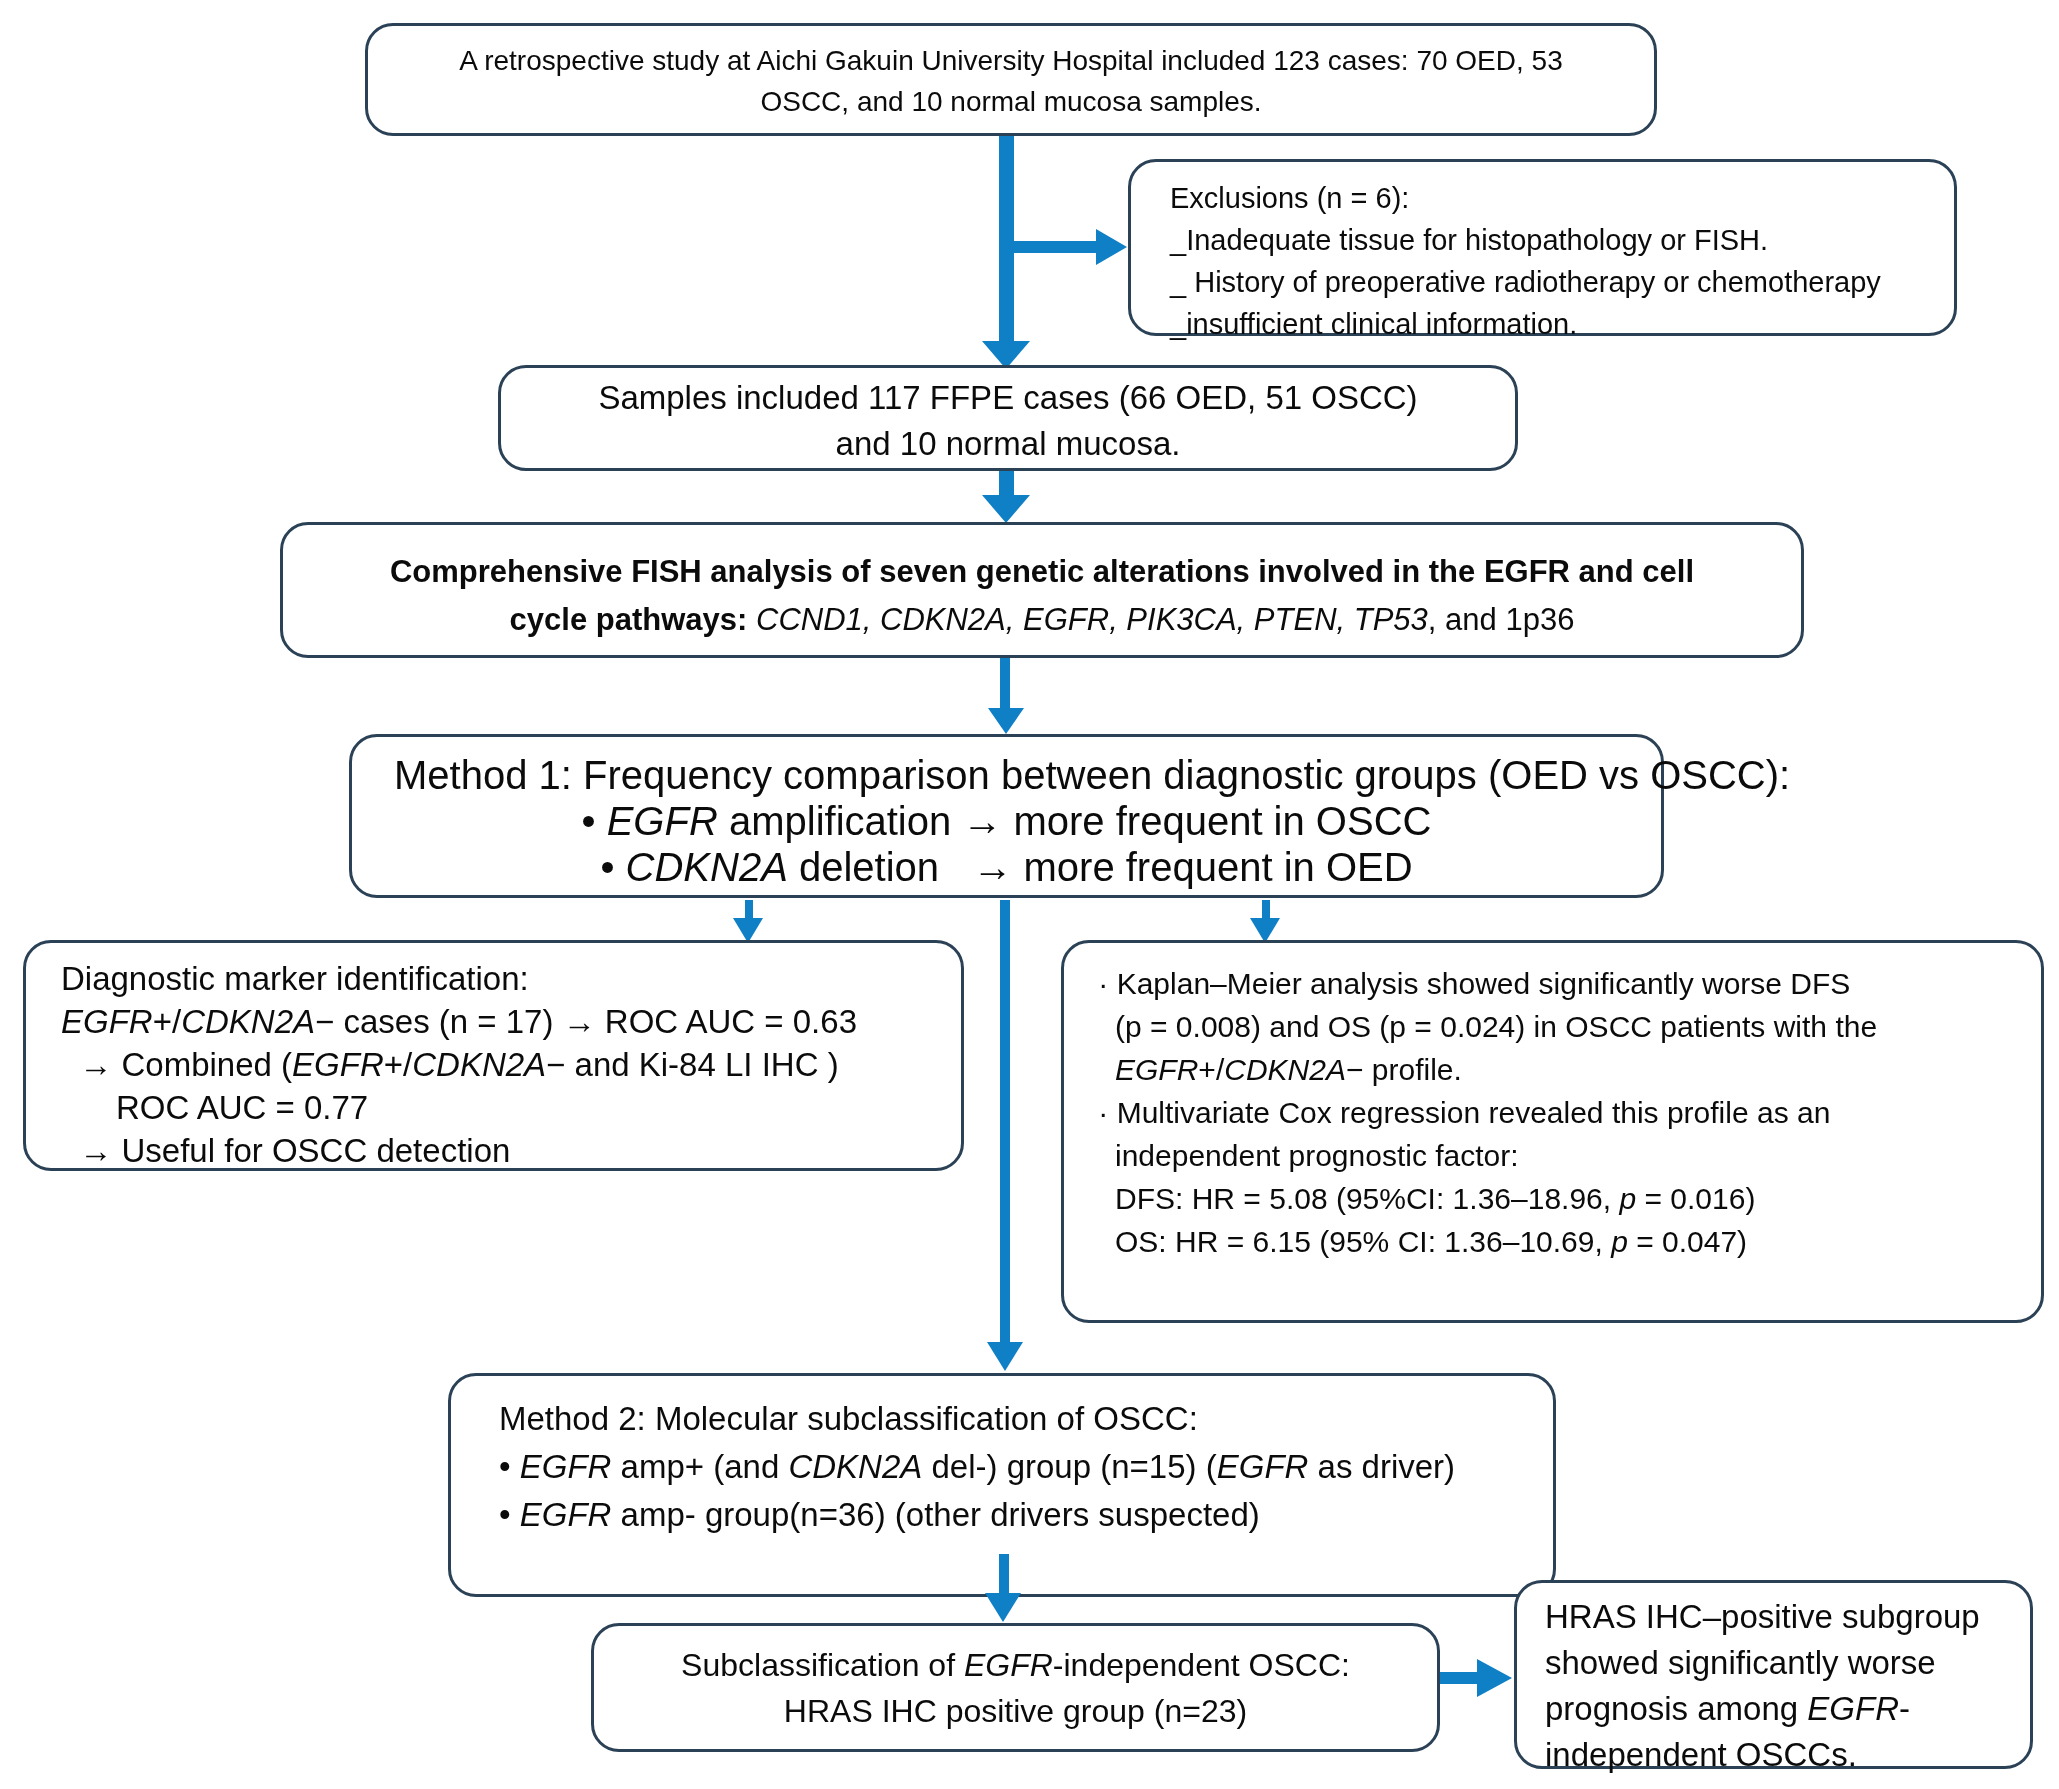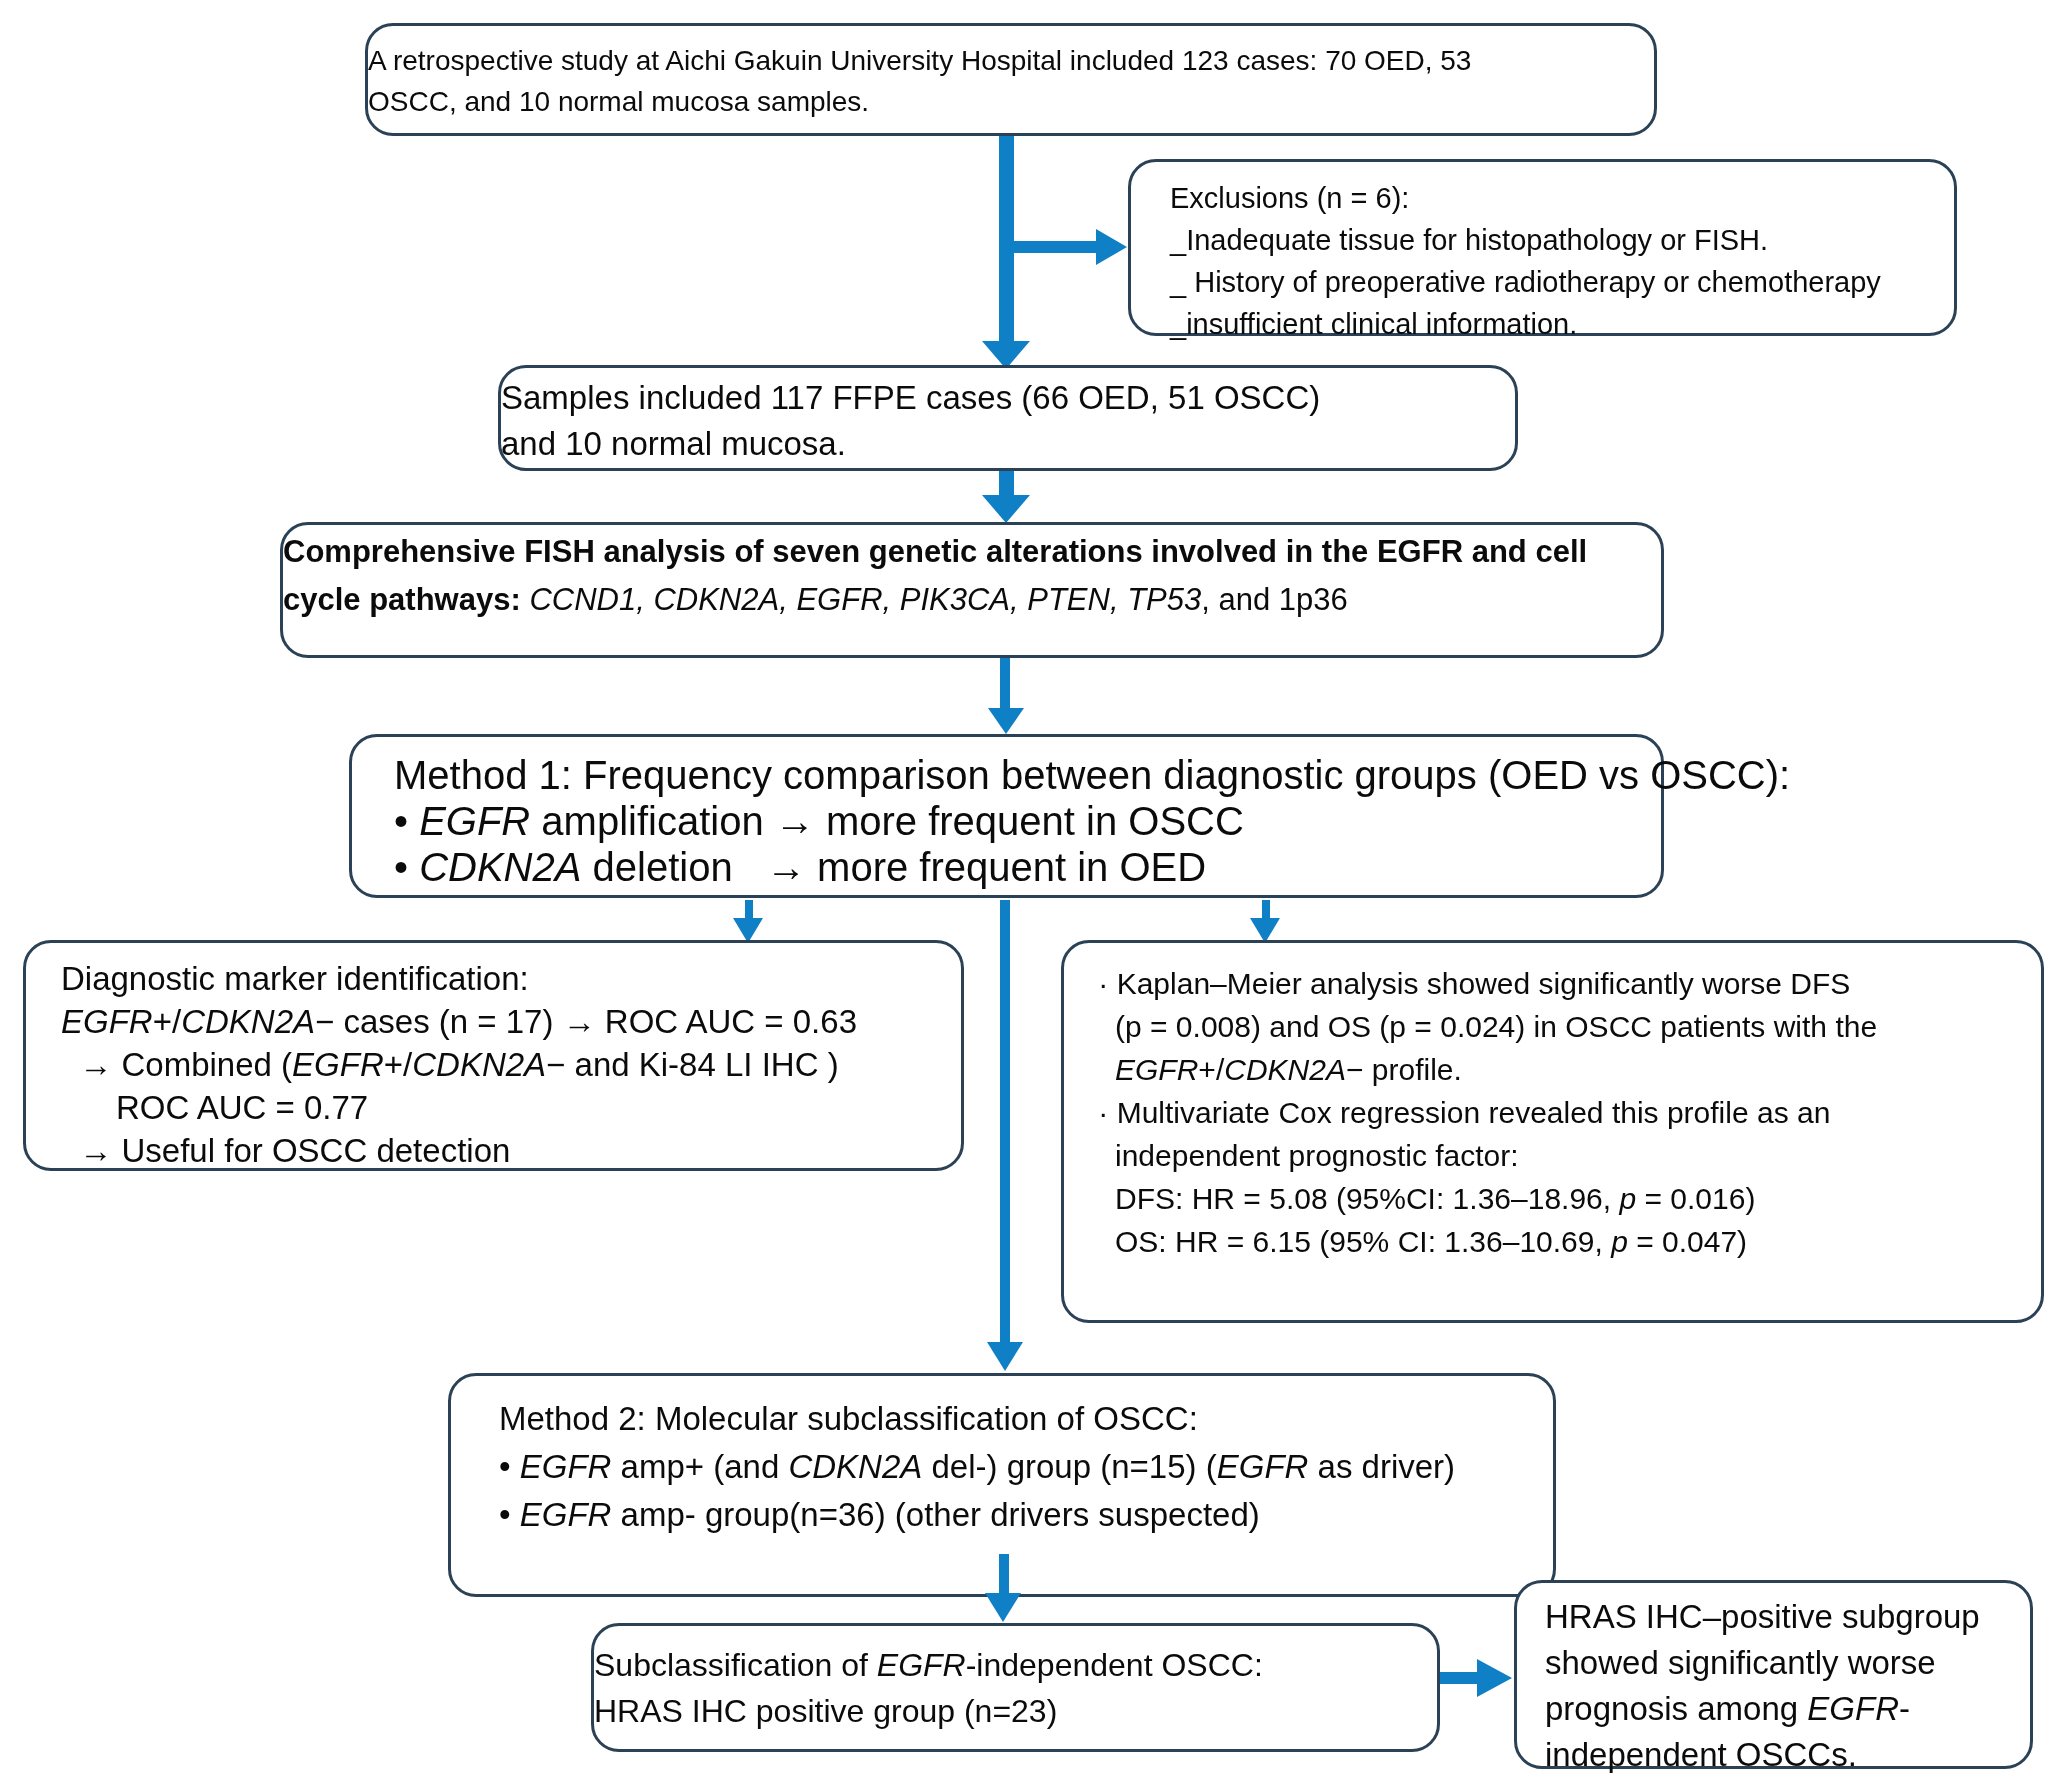--- a/index.html
+++ b/index.html
@@ -12,42 +12,42 @@
     overflow:hidden;
   }
   .box{
     position:absolute;
     background:#ffffff;
     border:3.7px solid var(--border,#2b4156);
     border-radius:28px;
     box-sizing:border-box;
   }
   .ln{white-space:pre;}
-  .center .ln{text-align:left;}
+  .center .ln{text-align:center;}
   
   .shaft-v{position:absolute;background:var(--arrow,#0f7fc6);}
   .shaft-h{position:absolute;background:var(--arrow,#0f7fc6);}
   .head-down{
     position:absolute;width:0;height:0;
     border-left-style:solid;border-right-style:solid;border-top-style:solid;
     border-left-color:transparent;border-right-color:transparent;
     border-top-color:var(--arrow,#0f7fc6);
   }
   .head-right{
     position:absolute;width:0;height:0;
     border-top-style:solid;border-bottom-style:solid;border-left-style:solid;
     border-top-color:transparent;border-bottom-color:transparent;
     border-left-color:var(--arrow,#0f7fc6);
   }
 
   
   #box-study{left:365px;top:23px;width:1292px;height:113px;font-size:28px;line-height:41px;padding-top:14px;}
   #box-exclusions{left:1128px;top:159px;width:829px;height:177px;font-size:29px;line-height:42px;padding:14.8px 18.5px 0 39px;}
   #box-samples{left:498px;top:365px;width:1020px;height:106px;font-size:33px;line-height:46px;padding-top:6.5px;}
-  #box-fish{left:280px;top:522px;width:1384px;height:136px;font-size:31px;line-height:48px;padding-top:3px;}
+  #box-fish{left:280px;top:522px;width:1524px;height:136px;font-size:31px;line-height:48px;padding-top:23px;}
   #box-method1{left:349px;top:734px;width:1315px;height:164px;font-size:40px;line-height:46px;padding:14.8px 42px 0 42px;}
   #box-method1 .ln0{text-align:left;}
   #box-diagnostic{left:23px;top:940px;width:941px;height:231px;font-size:33px;line-height:43px;padding:14px 5px 0 35px;}
   #box-prognostic{left:1061px;top:940px;width:983px;height:383px;font-size:30px;line-height:43px;padding:18.5px 9.2px 0 26px;}
   #box-method2{left:448px;top:1373px;width:1108px;height:224px;font-size:33px;line-height:48px;padding:18.5px 9.2px 0 48px;}
   #box-subclass{left:591px;top:1623px;width:849px;height:129px;font-size:32px;line-height:46px;padding-top:15.7px;}
   #box-hras{left:1514px;top:1580px;width:519px;height:189px;font-size:33px;line-height:46px;padding:11px 9.2px 0 28px;}
 </style>
 </head>
 <body>

